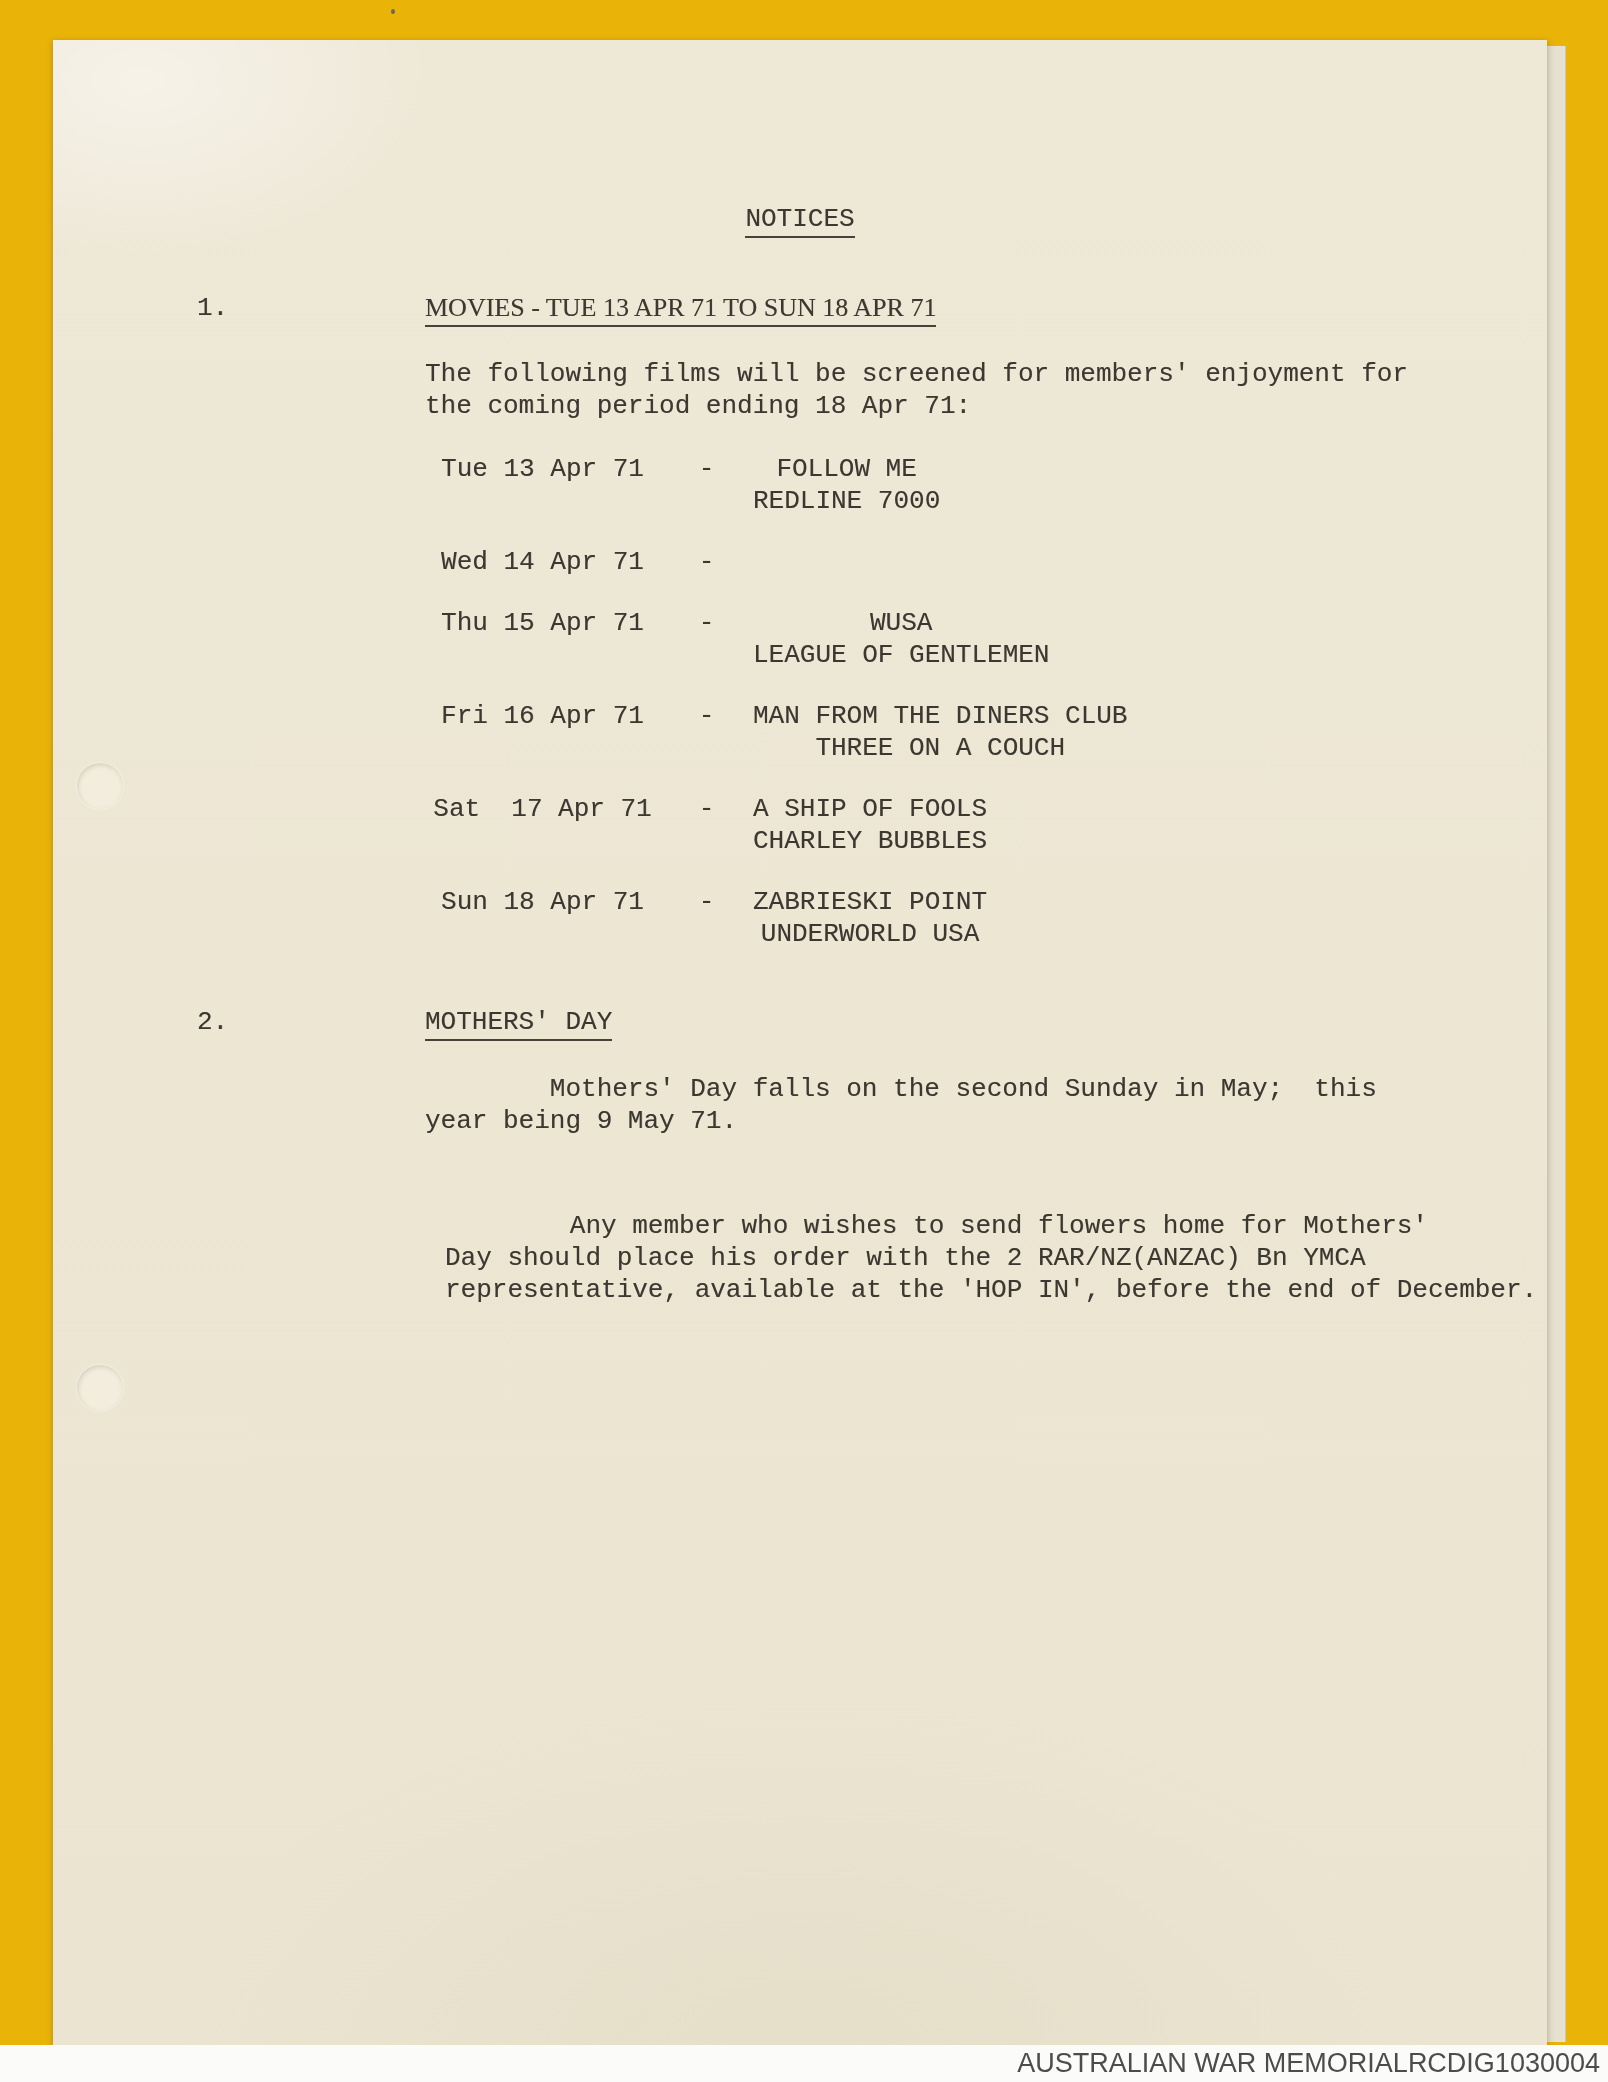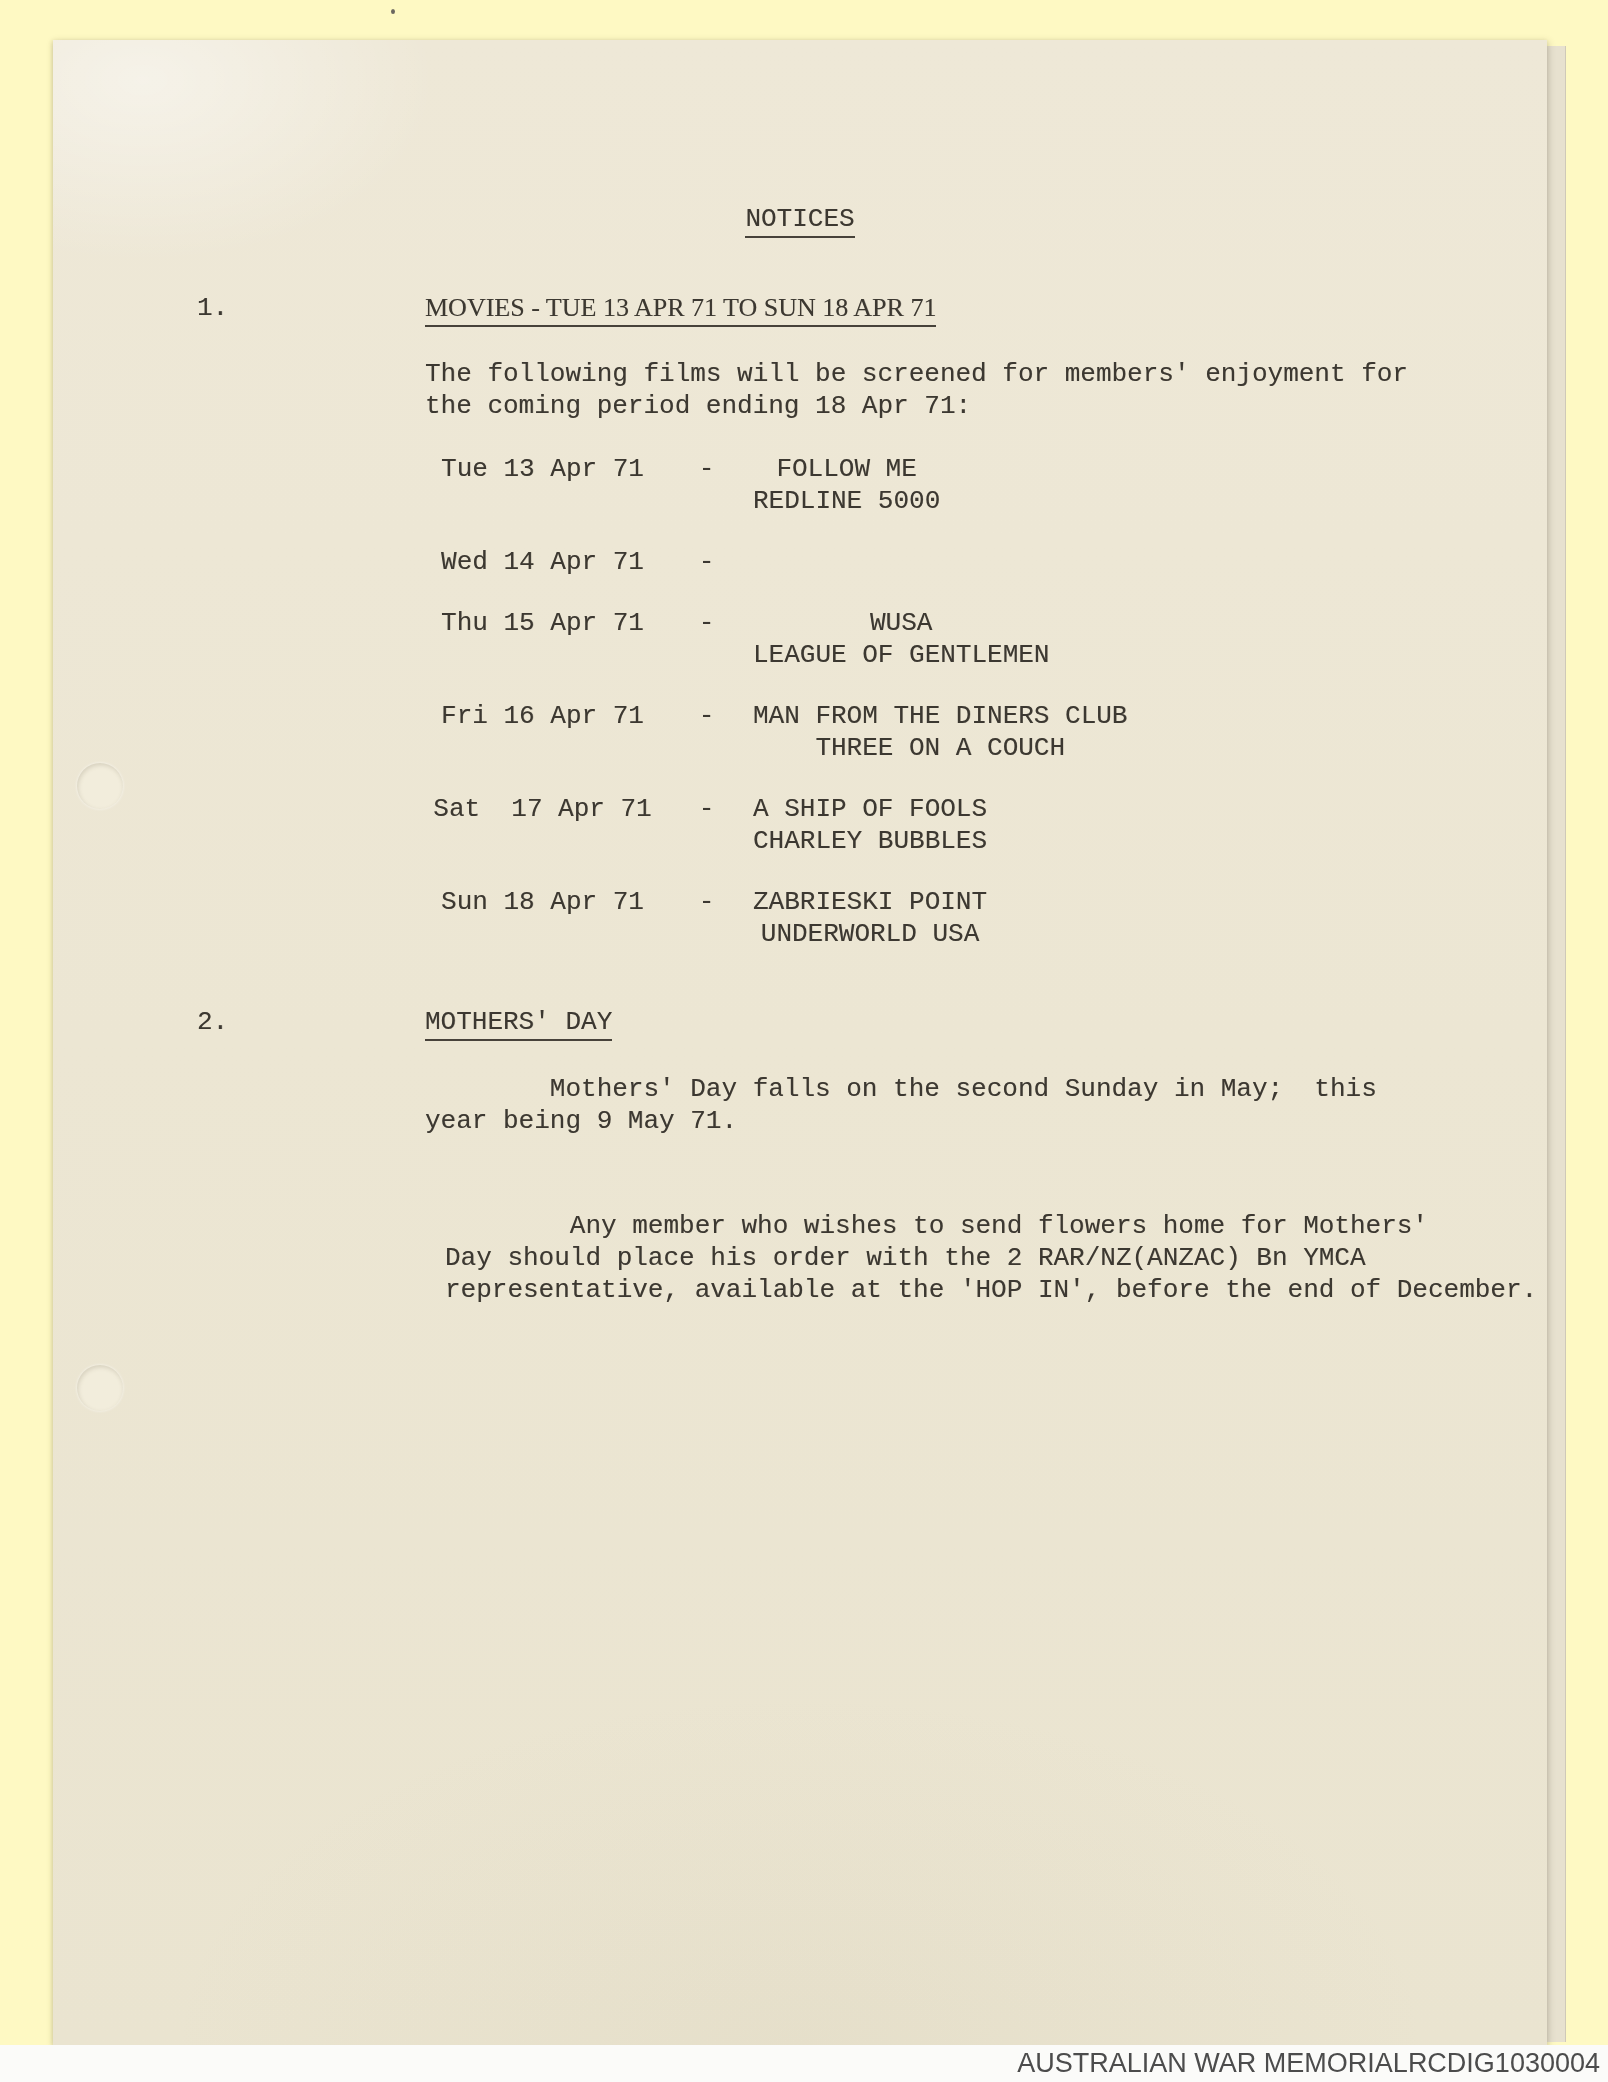--- a/index.html
+++ b/index.html
@@ -1,20 +1,20 @@
 <!DOCTYPE html>
 <html><head>
 <meta charset="utf-8">
 <style>
   html, body { margin: 0; padding: 0; }
   .stage {
     position: relative;
     width: 1608px;
     height: 2082px;
-    background: #fef9c3;
+    background: #eab308;
     overflow: hidden;
     font-family: "Liberation Mono", "DejaVu Sans Mono", monospace;
   }
   .speck {
     position: absolute;
     left: 391px; top: 9px;
     width: 4px; height: 5px;
     background: #6b675f;
     border-radius: 50%;
   }
@@ -119,21 +119,21 @@
       <div class="mono-line">the coming period ending 18 Apr 71:</div>
     </div>
 
     <div class="schedule">
 
       <div class="sched-row">
         <div class="cell-day mono-line">Tue 13 Apr 71</div>
         <div class="cell-dash mono-line">-</div>
         <div class="cell-films">
           <div class="mono-line">FOLLOW ME</div>
-          <div class="mono-line">REDLINE 5000</div>
+          <div class="mono-line">REDLINE 7000</div>
         </div>
       </div>
 
       <div class="sched-row">
         <div class="cell-day mono-line">Wed 14 Apr 71</div>
         <div class="cell-dash mono-line">-</div>
       </div>
 
       <div class="sched-row">
         <div class="cell-day mono-line">Thu 15 Apr 71</div>

